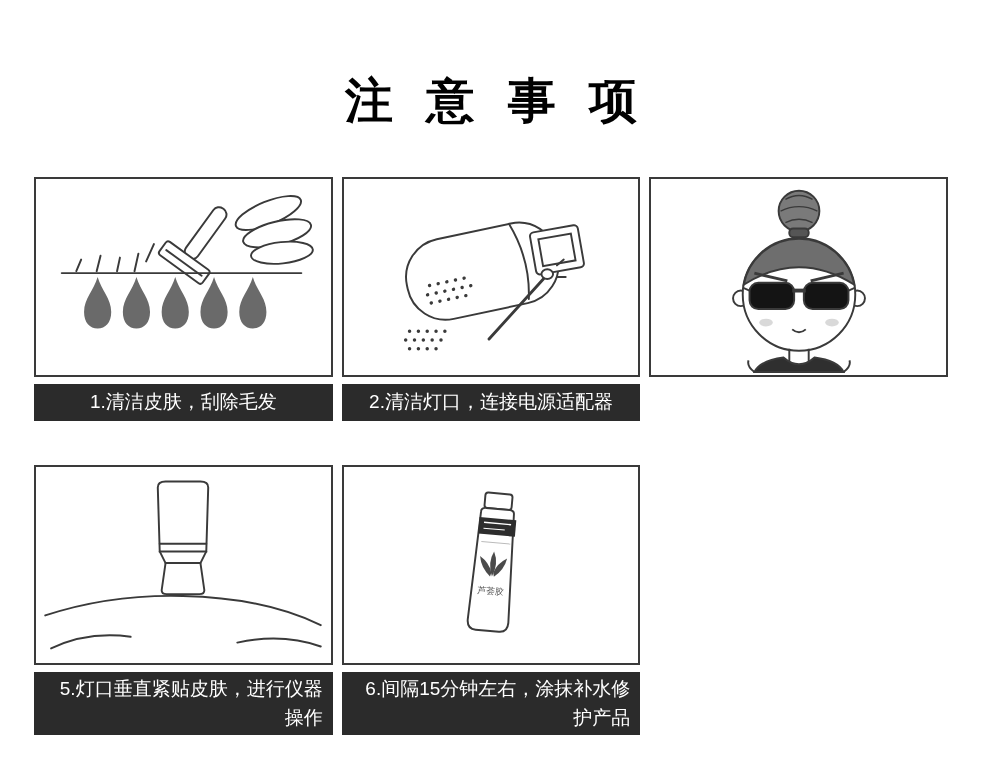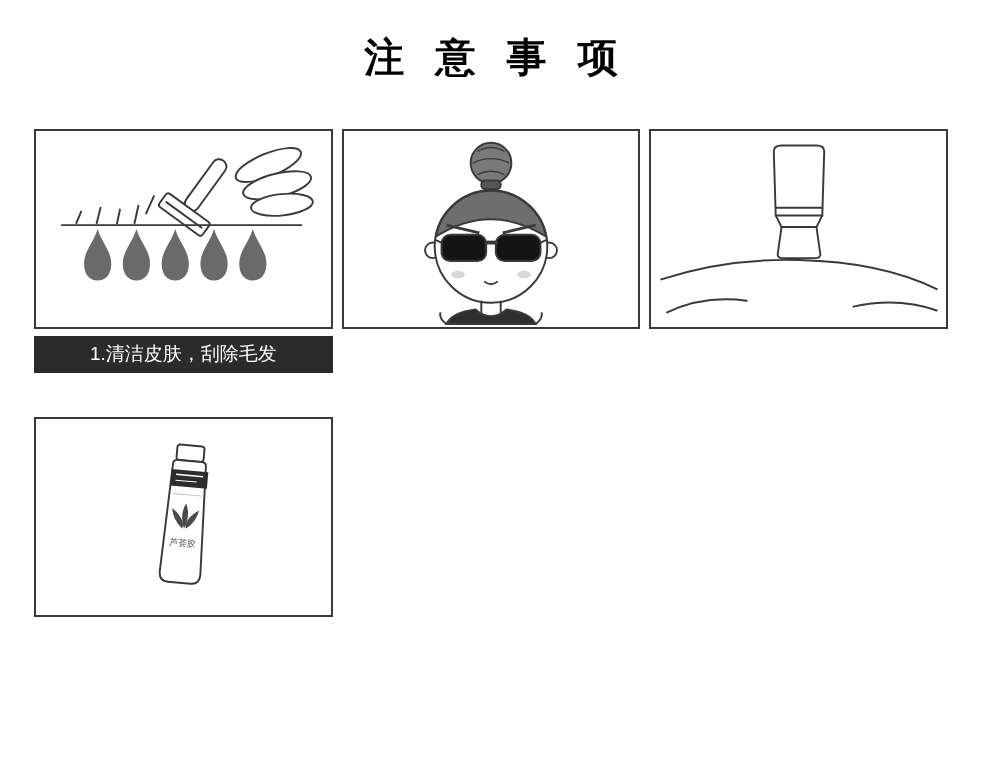--- a/index.html
+++ b/index.html
@@ -5,22 +5,22 @@
   * { box-sizing: border-box; }
   html, body { margin: 0; padding: 0; }
   body {
     width: 982px; height: 762px;
     background: #ffffff;
     font-family: "Liberation Sans", "DejaVu Sans", sans-serif;
     overflow: hidden;
   }
   .title {
     text-align: center;
-    margin-top: 30px;
-    font-size: 40px;
+    margin-top: 69px;
+    font-size: 48px;
     font-weight: 700;
     color: #000;
     letter-spacing: 10px;
     text-indent: 10px;
   }
   .grid {
     width: 914px;
     margin: 44px auto 0;
     display: grid;
     grid-template-columns: repeat(3, 1fr);
@@ -87,20 +87,45 @@
           <path d="M102,100 C98,114 88,122 88,136 C88,147 94,153 102,153 C110,153 116,147 116,136 C116,122 106,114 102,100 Z"></path>
           <path d="M142,100 C138,114 128,122 128,136 C128,147 134,153 142,153 C150,153 156,147 156,136 C156,122 146,114 142,100 Z"></path>
           <path d="M182,100 C178,114 168,122 168,136 C168,147 174,153 182,153 C190,153 196,147 196,136 C196,122 186,114 182,100 Z"></path>
           <path d="M222,100 C218,114 208,122 208,136 C208,147 214,153 222,153 C230,153 236,147 236,136 C236,122 226,114 222,100 Z"></path>
         </g>
       </svg>
     </div>
     <div class="caption">1.清洁皮肤，刮除毛发</div>
   </div>
 
+  <div class="panel">
+    <div class="illus-box">
+      <svg viewBox="0 0 300 200">
+        <g stroke="#3a3a3a" fill="none" stroke-width="2" stroke-linecap="round">
+          <rect x="62" y="52" width="158" height="84" rx="40" transform="rotate(-12 141 94)"></rect>
+          <path d="M178,52 Q192,92 182,132" transform="rotate(-12 141 94)"></path>
+          <g transform="rotate(-10 218 72)" fill="#ffffff">
+            <rect x="193" y="50" width="50" height="44" rx="4"></rect>
+            <rect x="201" y="58" width="34" height="28"></rect>
+          </g>
+          <g stroke-dasharray="0.1 9" stroke-width="3.5">
+            <path d="M88,104 L132,104 M84,113 L134,113 M86,122 L130,122" transform="rotate(-12 110 113)"></path>
+            <path d="M66,156 L104,156 M62,165 L106,165 M66,174 L100,174"></path>
+          </g>
+          <g>
+            <line x1="148" y1="164" x2="204" y2="102" stroke-width="3"></line>
+            <ellipse cx="208" cy="97" rx="6" ry="5" fill="#ffffff"></ellipse>
+            <line x1="218" y1="88" x2="225" y2="82"></line>
+            <line x1="218" y1="100" x2="227" y2="100"></line>
+          </g>
+        </g>
+      </svg>
+    </div>
+    <div class="caption">2.清洁灯口，连接电源适配器</div>
+  </div>
 
 
   <div class="panel">
     <div class="illus-box">
       <svg viewBox="0 0 300 200">
         <g stroke="#3a3a3a" stroke-width="2">
           <circle cx="150" cy="32" r="21" fill="#7a7a7a"></circle>
           <path d="M136,20 Q150,12 164,20 M131,32 Q150,23 169,32 M136,44 Q150,37 164,44" fill="none" stroke-width="1.4"></path>
           <rect x="140" y="50" width="20" height="9" rx="4" fill="#555555"></rect>
           <circle cx="90" cy="122" r="8" fill="#ffffff"></circle>
@@ -137,20 +162,21 @@
             <path d="M132,98 L128,126 Q128,130 133,130 L167,130 Q172,130 172,126 L168,98"></path>
           </g>
           <g>
             <path d="M8,152 Q75,130 150,132 Q235,134 292,162"></path>
             <path d="M14,186 Q52,168 96,174"></path>
             <path d="M206,180 Q252,170 292,184"></path>
           </g>
         </g>
       </svg>
     </div>
+    <div class="caption">5.灯口垂直紧贴皮肤，进行仪器操作</div>
   </div>
 
   <div class="panel">
     <div class="illus-box">
       <svg viewBox="0 0 300 200">
         <g transform="rotate(5 152 100)" stroke="#3a3a3a" stroke-width="2">
           <g>
             <rect x="138" y="26" width="28" height="16" rx="3" fill="#ffffff"></rect>
             <path d="M135,46 Q135,42 140,42 L164,42 Q169,42 169,46 L173,158 Q173,168 164,168 L140,168 Q131,168 131,158 Z" fill="#ffffff"></path>
             <rect x="134" y="52" width="38" height="17" fill="#2d2d2d" stroke="none"></rect>
@@ -160,15 +186,16 @@
           </g>
           <g fill="#4a4a4a" stroke="none">
             <path d="M152,112 Q146,98 152,86 Q158,98 152,112 Z"></path>
             <path d="M150,112 Q140,104 138,92 Q148,98 151,108 Z"></path>
             <path d="M154,112 Q164,104 166,92 Q156,98 153,108 Z"></path>
           </g>
           <text x="152" y="130" text-anchor="middle" font-size="9" fill="#555555" stroke="none">芦荟胶</text>
         </g>
       </svg>
     </div>
+    <div class="caption">6.间隔15分钟左右，涂抹补水修护产品</div>
   </div>
 
 </div>
 
 </body></html>

